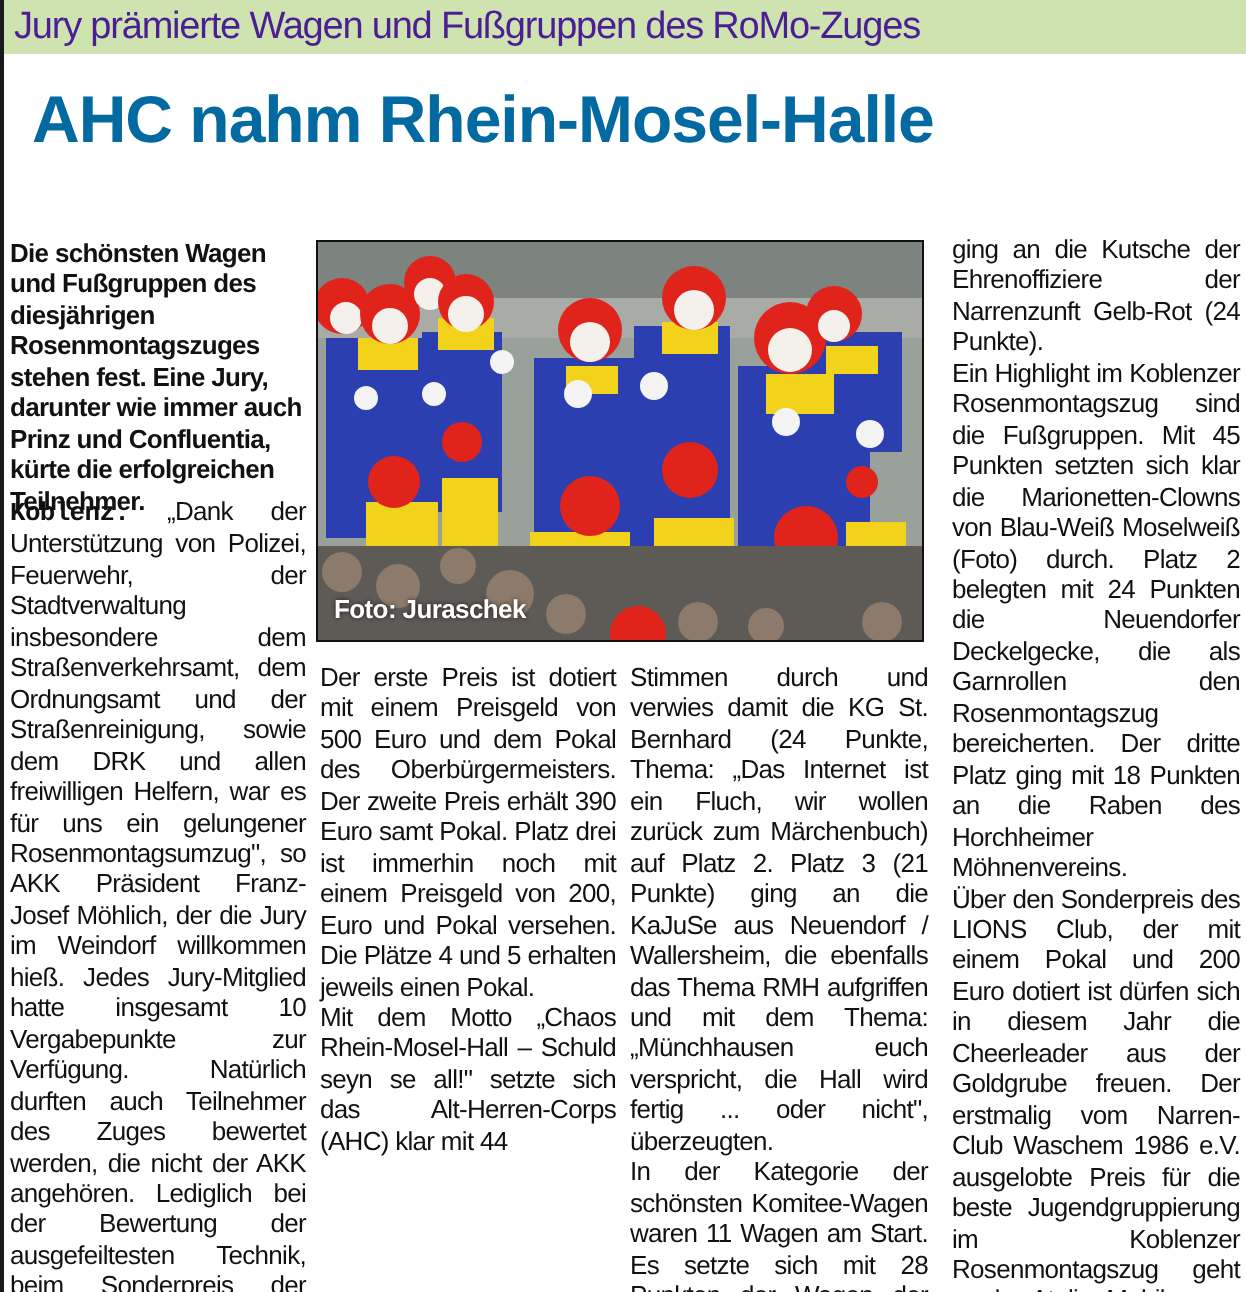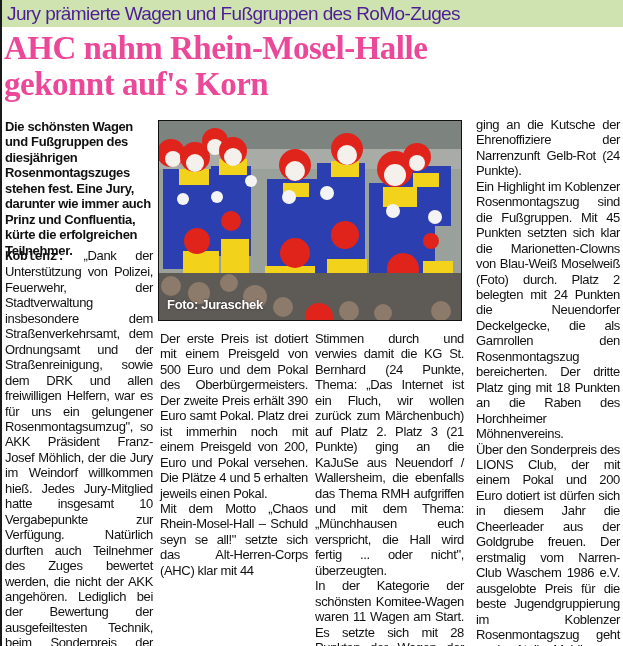--- a/index.html
+++ b/index.html
@@ -2,22 +2,22 @@
 <html><head>
   <meta charset="utf-8">
   <style>
     html, body { margin: 0; padding: 0; background: #fff; }
     body { width: 623px; height: 646px; overflow: hidden; position: relative;
            font-family: "Liberation Sans Narrow", "Liberation Sans", sans-serif; color: #111; }
     .leftrule { position: absolute; left: 0; top: 0; width: 2px; height: 646px; background: #1a1a1a; }
     .kicker { position: absolute; left: 2px; top: 0; width: 621px; height: 27px; background: #cfe3b0;
               font-size: 19px; line-height: 27px; padding-left: 5px; box-sizing: border-box;
               transform-origin: left; letter-spacing: -0.6px; color: #4c1d95; white-space: nowrap; }
-    .headline { position: absolute; left: 4px; top: 30px; margin: 0; font-size: 33px; line-height: 36px;
-                font-weight: bold; letter-spacing: -0.5px; color: #ec4899; font-family: Liberation Serif, serif; }
+    .headline { position: absolute; left: 4px; top: 30px; margin: 12px; font-size: 33px; line-height: 36px;
+                font-weight: bold; letter-spacing: -0.5px; color: #0369a1; }
     .col { position: absolute; font-size: 13px; line-height: 15.45px; text-align: justify;
            letter-spacing: -0.35px; hyphens: manual; }
     .col p { margin: 0; }
     .lead { font-weight: bold; text-align: left; }
     .c1 { left: 5px; width: 148px; }
     .c1 .lead { position: absolute; top: 119px; left: 0; width: 150px; }
     .c1 .body { position: absolute; top: 248px; left: 0; width: 148px; }
     .c2 { left: 160px; top: 331px; width: 148px; }
     .c3 { left: 315px; top: 331px; width: 149px; }
     .c4 { left: 476px; top: 117px; width: 144px; }
@@ -30,21 +30,20 @@
   </style>
 </head>
 <body>
 
 <div class="leftrule"></div>
 
 <div class="kicker">Jury prämierte Wagen und Fußgruppen des RoMo-Zuges</div>
 
 <h1 class="headline">
   <span>AHC nahm Rhein-Mosel-Halle</span><br>
-  <span>gekonnt auf's Korn</span>
 </h1>
 
 <div class="col c1">
   <p class="lead">Die schönsten Wagen und Fußgruppen des diesjährigen Rosenmontagszuges stehen fest. Eine Jury, darunter wie immer auch Prinz und Confluentia, kürte die erfolgreichen Teilnehmer.</p>
   <p class="body"><span class="dateline">Koblenz.</span> <span>„Dank der Unterstützung von Polizei, Feuerwehr, der Stadtverwaltung insbesondere dem Straßenverkehrsamt, dem Ordnungsamt und der Straßenreinigung, sowie dem DRK und allen freiwilligen Helfern, war es für uns ein gelungener Rosenmontagsumzug", so AKK Präsident Franz-Josef Möhlich, der die Jury im Weindorf willkommen hieß. Jedes Jury-Mitglied hatte insgesamt 10 Vergabepunkte zur Verfügung. Natürlich durften auch Teilnehmer des Zuges bewertet werden, die nicht der AKK angehören. Lediglich bei der Bewertung der ausgefeiltesten Technik, beim Sonderpreis der Lions sowie für den in diesem Jahr erstmalig vom NCW gestifteten Preis für die beste Jugendgruppierung, konnte nur eine Stimme abgegeben werden. Nachdem</span></p>
 </div>
 
 <div class="photo">
   <svg width="304" height="201" viewBox="0 0 304 201">
     <rect x="0" y="0" width="304" height="201" fill="#9aa09a"></rect>

